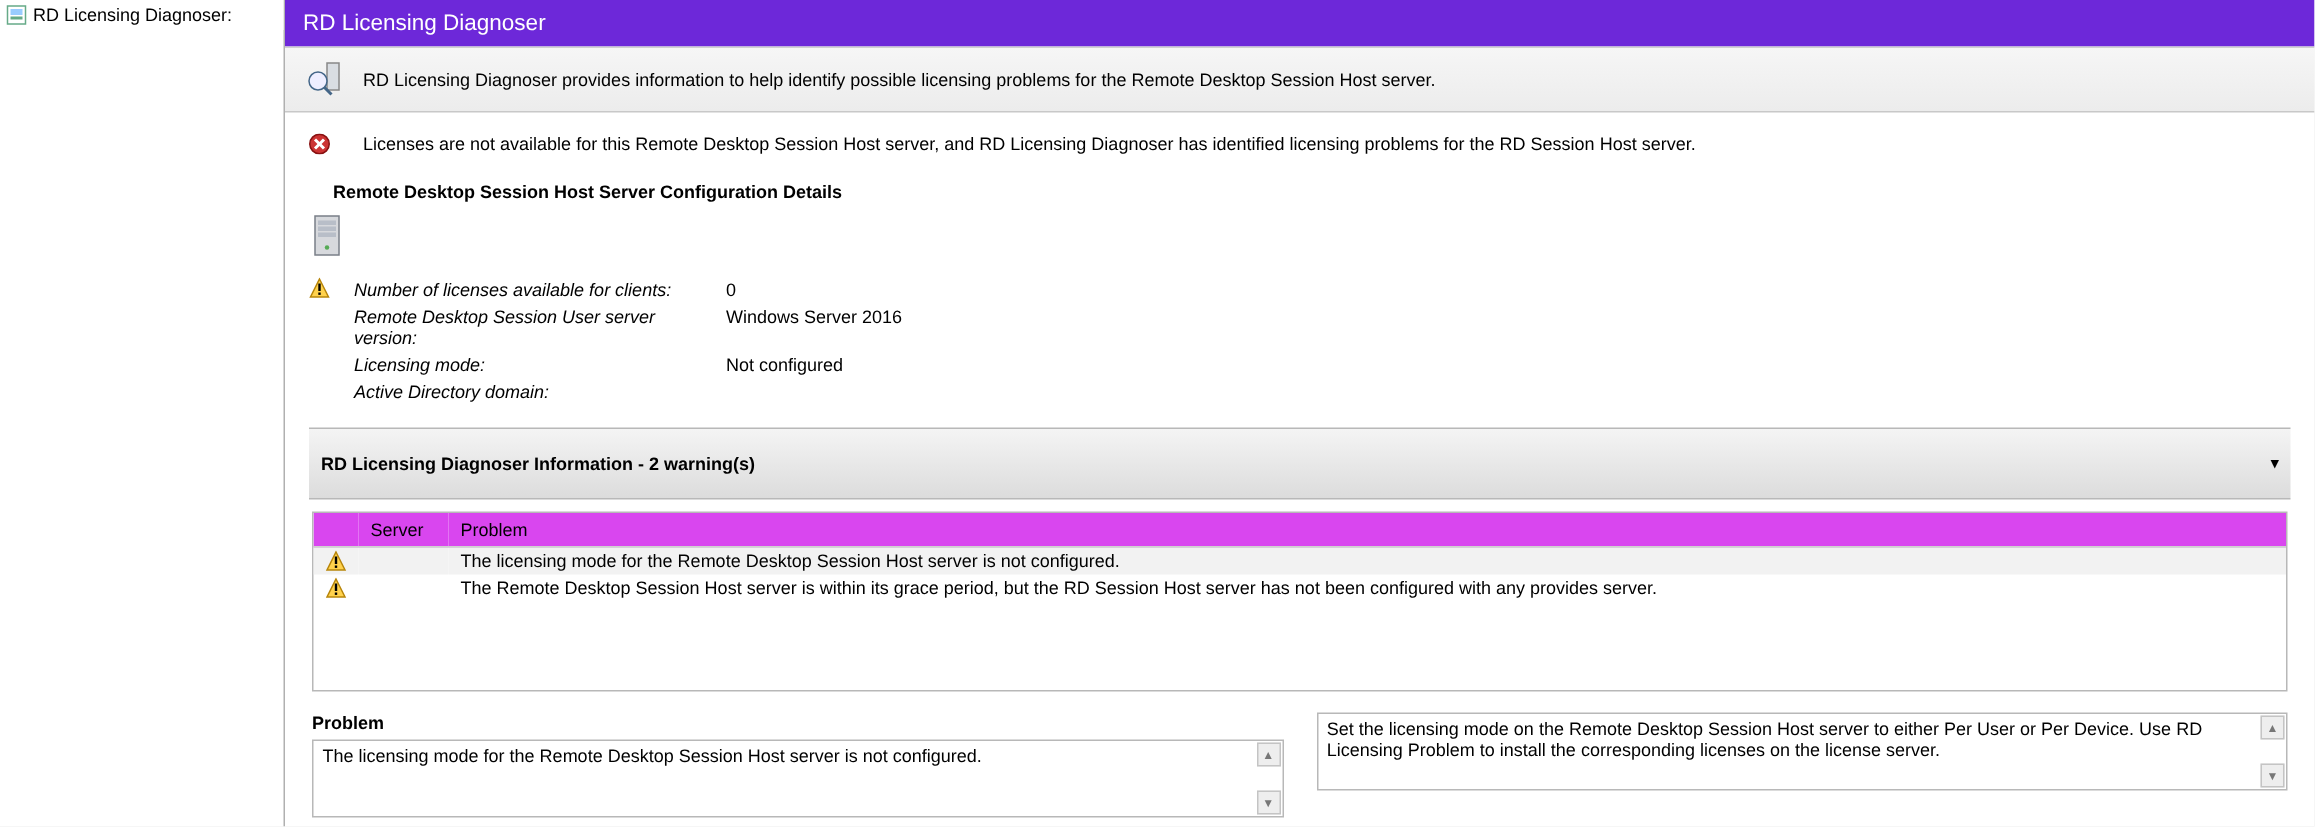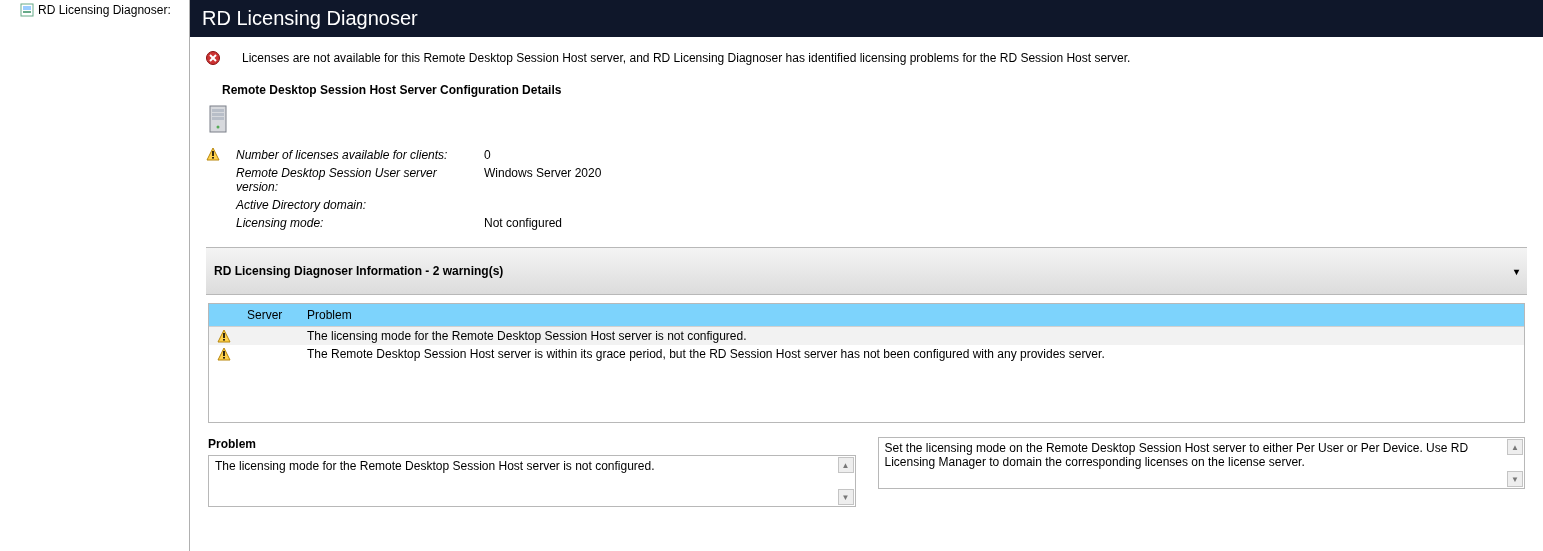--- a/index.html
+++ b/index.html
@@ -20,32 +20,31 @@
     width: 190px;
     background: #fff;
     border-right: 1px solid #b0b0b0;
   }
   .tree-node {
     display: flex;
     align-items: center;
     gap: 4px;
     padding: 3px 4px;
     background: #fff;
-    margin-left: 16px;
   }
   .main-pane {
     flex: 1;
     display: flex;
     flex-direction: column;
     background: #fff;
   }
   .title-bar {
-    background: #0f172a;
+    background: #6d28d9;
     color: #fff;
-    font-size: 20px;
+    font-size: 15px;
     padding: 7px 12px;
   }
   .info-band {
     background: linear-gradient(#f6f6f6,#ececec);
     border-top: 1px solid #d0d0d0;
     border-bottom: 1px solid #c8c8c8;
     display: flex;
     align-items: center;
     gap: 12px;
     padding: 8px 14px;
@@ -100,21 +99,21 @@
     height: 120px;
     overflow: auto;
     background:#fff;
   }
   .warn-table {
     width: 100%;
     border-collapse: collapse;
     font-size: 12px;
   }
   .warn-table thead td {
-    background: #7dd3fc;
+    background: #d946ef;
     border-bottom: 1px solid #d0d0d0;
     padding: 4px 8px;
   }
   .warn-table tbody td {
     padding: 2px 8px;
     white-space: nowrap;
   }
   .warn-table tbody tr.sel { background:#f2f2f2; }
   .col-icon { width:26px; text-align:center;}
   .col-server { width:60px;}
@@ -156,20 +155,30 @@
             <rect x="3" y="8" width="8" height="2" fill="#6a8"></rect>
           </svg>
       </span>
       <span>RD Licensing Diagnoser:</span>
     </div>
   </div>
 
   <div class="main-pane">
     <div class="title-bar">RD Licensing Diagnoser</div>
 
+    <div class="info-band">
+      <span>
+        <svg width="26" height="26">
+          <rect x="14" y="2" width="8" height="18" fill="#d9dde2" stroke="#888"></rect>
+          <circle cx="8" cy="14" r="6" fill="#eef" stroke="#468"></circle>
+          <line x1="12" y1="18" x2="17" y2="23" stroke="#468" stroke-width="2"></line>
+        </svg>
+      </span>
+      <span>RD Licensing Diagnoser provides information to help identify possible licensing problems for the Remote Desktop Session Host server.</span>
+    </div>
 
     <div class="content">
 
       <div class="alert-row">
         <span>
           <svg width="14" height="14">
               <circle cx="7" cy="7" r="6.5" fill="#c33" stroke="#811"></circle>
               <line x1="4" y1="4" x2="10" y2="10" stroke="#fff" stroke-width="2"></line>
               <line x1="10" y1="4" x2="4" y2="10" stroke="#fff" stroke-width="2"></line>
             </svg>
@@ -198,29 +207,29 @@
             </svg>
         </span>
         <table class="kv-table">
           <tbody>
               <tr>
                 <td class="label">Number of licenses available for clients:</td>
                 <td class="value">0</td>
               </tr>
           <tr>
                 <td class="label">Remote Desktop Session User server version:</td>
-                <td class="value">Windows Server 2020</td>
+                <td class="value">Windows Server 2016</td>
+              </tr>
+          <tr>
+                <td class="label">Licensing mode:</td>
+                <td class="value">Not configured</td>
               </tr>
           <tr>
                 <td class="label">Active Directory domain:</td>
                 <td class="value"></td>
-              </tr>
-          <tr>
-                <td class="label">Licensing mode:</td>
-                <td class="value">Not configured</td>
               </tr>
         </tbody>
           </table>
       </div>
 
       <div class="section-header">
         <span>RD Licensing Diagnoser Information - 2 warning(s)</span>
         <span style="font-size:10px;">▾</span>
       </div>
 
@@ -260,21 +269,21 @@
         <div class="bottom-col">
           <div class="hdr">Problem</div>
           <div class="txtbox">
             <span>The licensing mode for the Remote Desktop Session Host server is not configured.</span>
             <span class="scroll-up">▲</span>
             <span class="scroll-dn">▼</span>
           </div>
         </div>
         <div class="bottom-col">
           <div class="txtbox">
-            <span>Set the licensing mode on the Remote Desktop Session Host server to either Per User or Per Device. Use RD Licensing Manager to domain the corresponding licenses on the license server.</span>
+            <span>Set the licensing mode on the Remote Desktop Session Host server to either Per User or Per Device. Use RD Licensing Problem to install the corresponding licenses on the license server.</span>
             <span class="scroll-up">▲</span>
             <span class="scroll-dn">▼</span>
           </div>
         </div>
       </div>
 
     </div>
   </div>
 </div>
 

